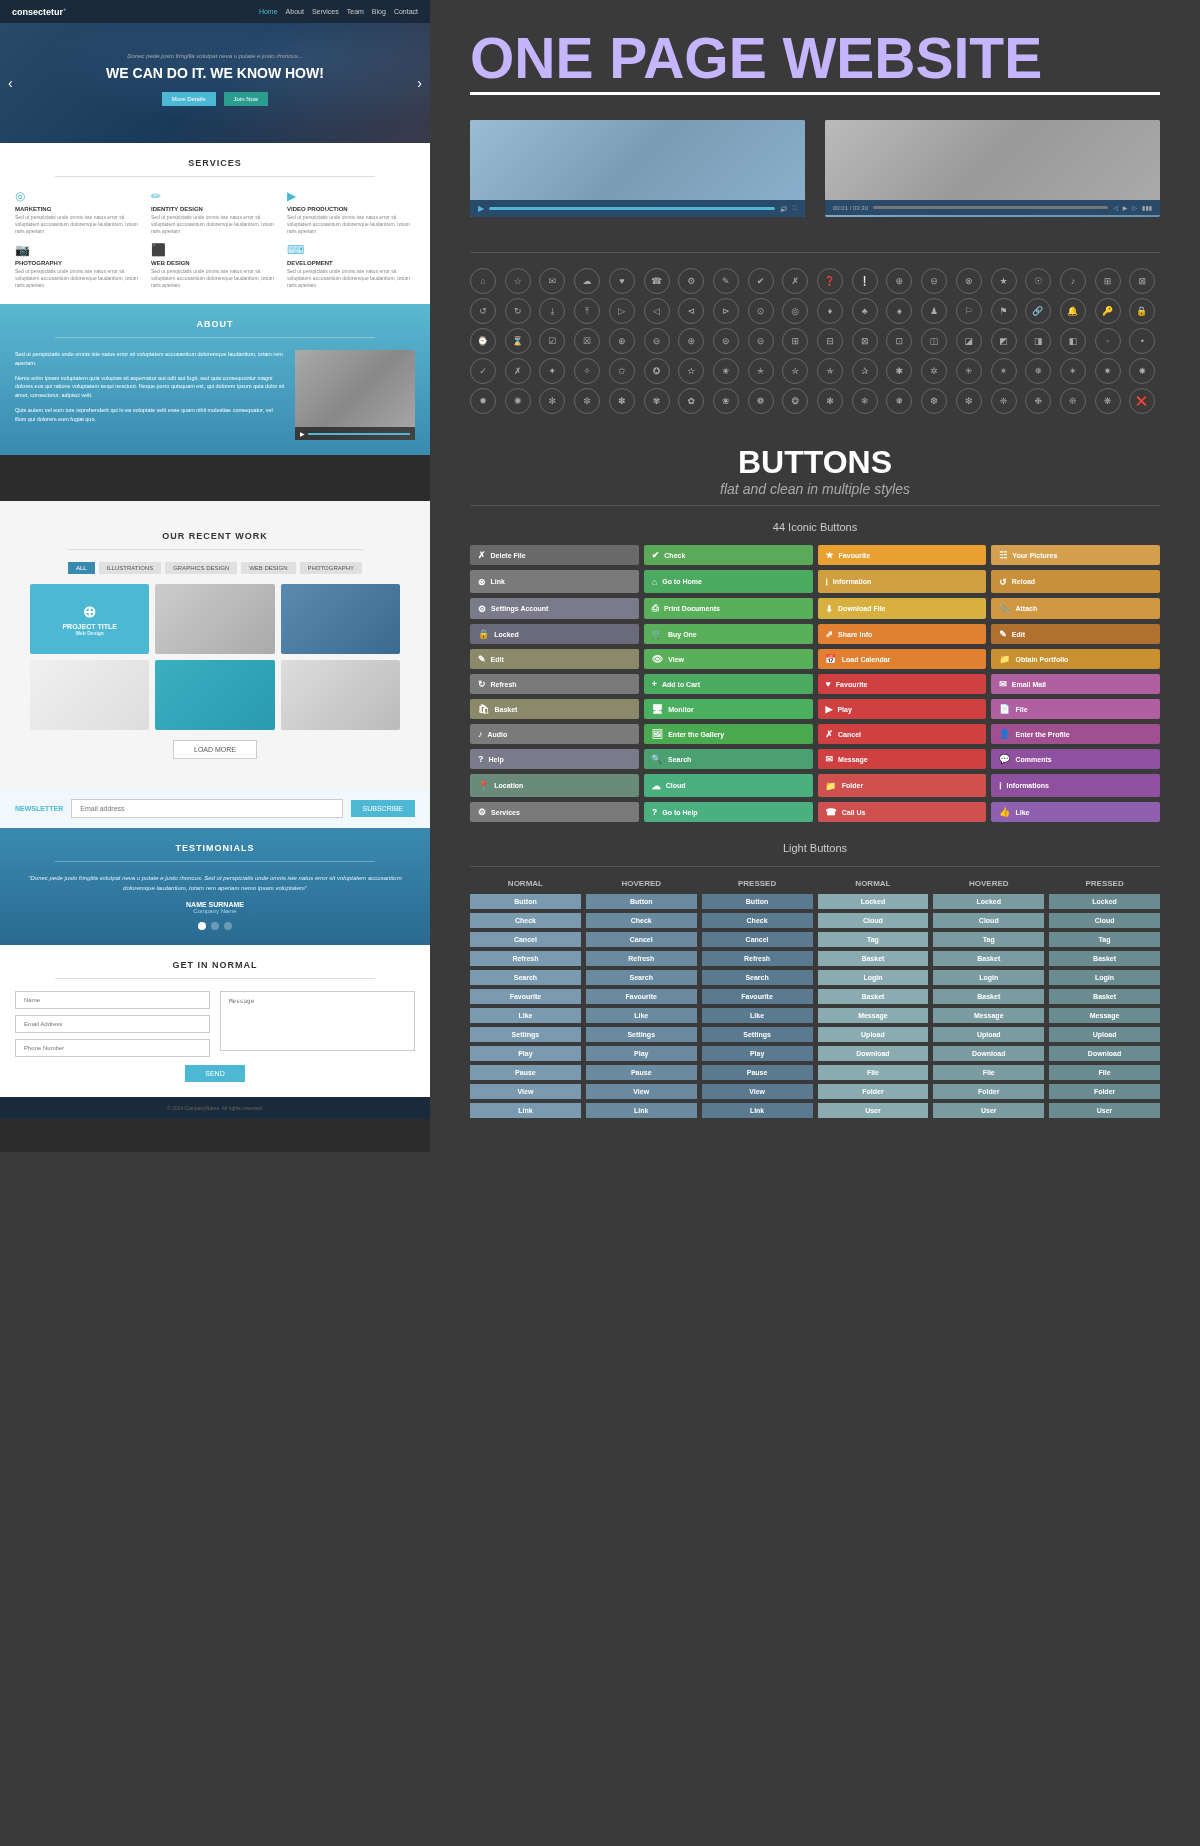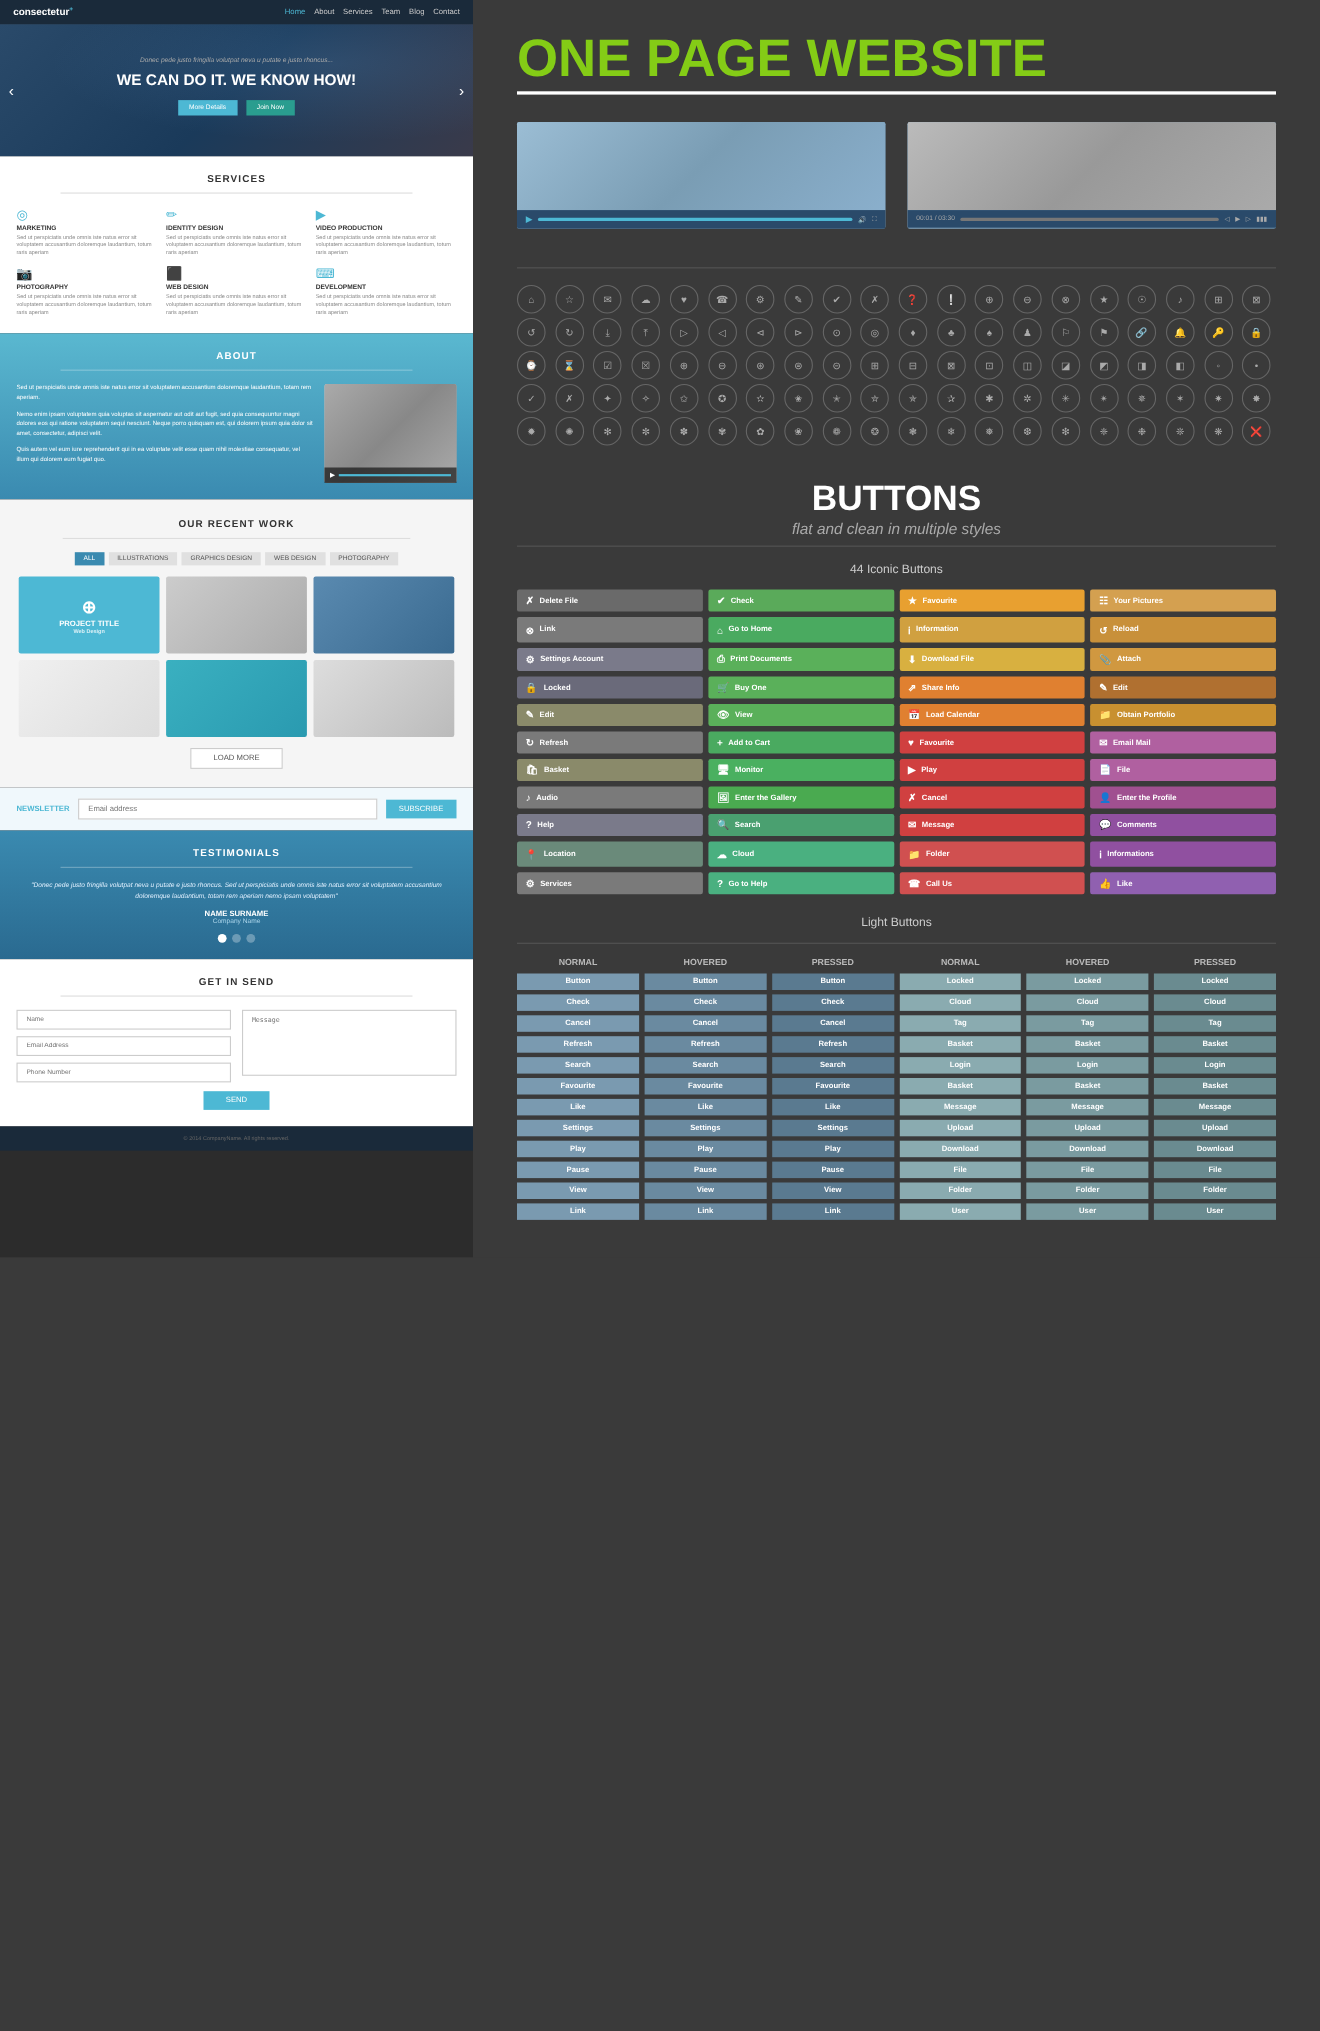--- a/index.html
+++ b/index.html
@@ -115,21 +115,22 @@
       border-radius: 2px;
       display: flex; align-items: flex-end; justify-content: center;
     }
     .video-bar { background: rgba(0,0,0,0.6); width: 100%; padding: 3px 5px; display: flex; align-items: center; gap: 3px; }
     .video-play { color: #fff; font-size: 6px; }
     .video-progress { flex: 1; height: 2px; background: #4db8d4; }
 
     
     .work-section {
       background: #f5f5f5;
-      padding: 17px;
+      padding: 30px;
+      margin-top: 46px;
     }
     .filter-tabs { display: flex; gap: 4px; justify-content: center; margin-bottom: 10px; }
     .filter-tab { padding: 3px 8px; font-size: 6px; cursor: pointer; border: none; }
     .filter-tab.active { background: #3a8ab0; color: #fff; }
     .filter-tab.inactive { background: #e0e0e0; color: #555; }
     .work-grid { display: grid; grid-template-columns: 1fr 1fr 1fr; gap: 6px; margin-bottom: 10px; }
     .work-item {
       height: 70px;
       border-radius: 2px;
       display: flex; align-items: center; justify-content: center;
@@ -191,23 +192,23 @@
     .footer-text { font-size: 5px; color: #666; }
 
     
     .right-panel {
       flex: 1;
       background: #3a3a3a;
       padding: 30px 40px;
     }
 
     .page-title {
-      font-size: 48px;
+      font-size: 57px;
       font-weight: 900;
-      color: #84cc16;
+      color: #c4b5fd;
       text-transform: uppercase;
       line-height: 1;
       margin-bottom: 5px;
     }
     .title-line { height: 3px; background: #fff; width: 100%; margin-bottom: 25px; }
 
     
     .video-row {
       display: flex;
       gap: 20px;
@@ -440,21 +441,21 @@
           <div class="author-company">Company Name</div>
         </div>
         <div class="testimonial-dots">
           <div class="dot active"></div>
           <div class="dot"></div>
           <div class="dot"></div>
         </div>
       </div>
 
       <div class="contact-section">
-        <div class="section-title">GET IN SEND</div>
+        <div class="section-title">GET IN NORMAL</div>
         <div class="section-divider"></div>
         <div class="contact-form">
           <div class="form-left">
             <input class="form-input" type="text" placeholder="Name" style="">
             <input class="form-input" type="email" placeholder="Email Address" style="">
             <input class="form-input" type="tel" placeholder="Phone Number" style="">
           </div>
           <div class="form-right">
             <textarea class="form-textarea" placeholder="Message" style=""></textarea>
           </div>

